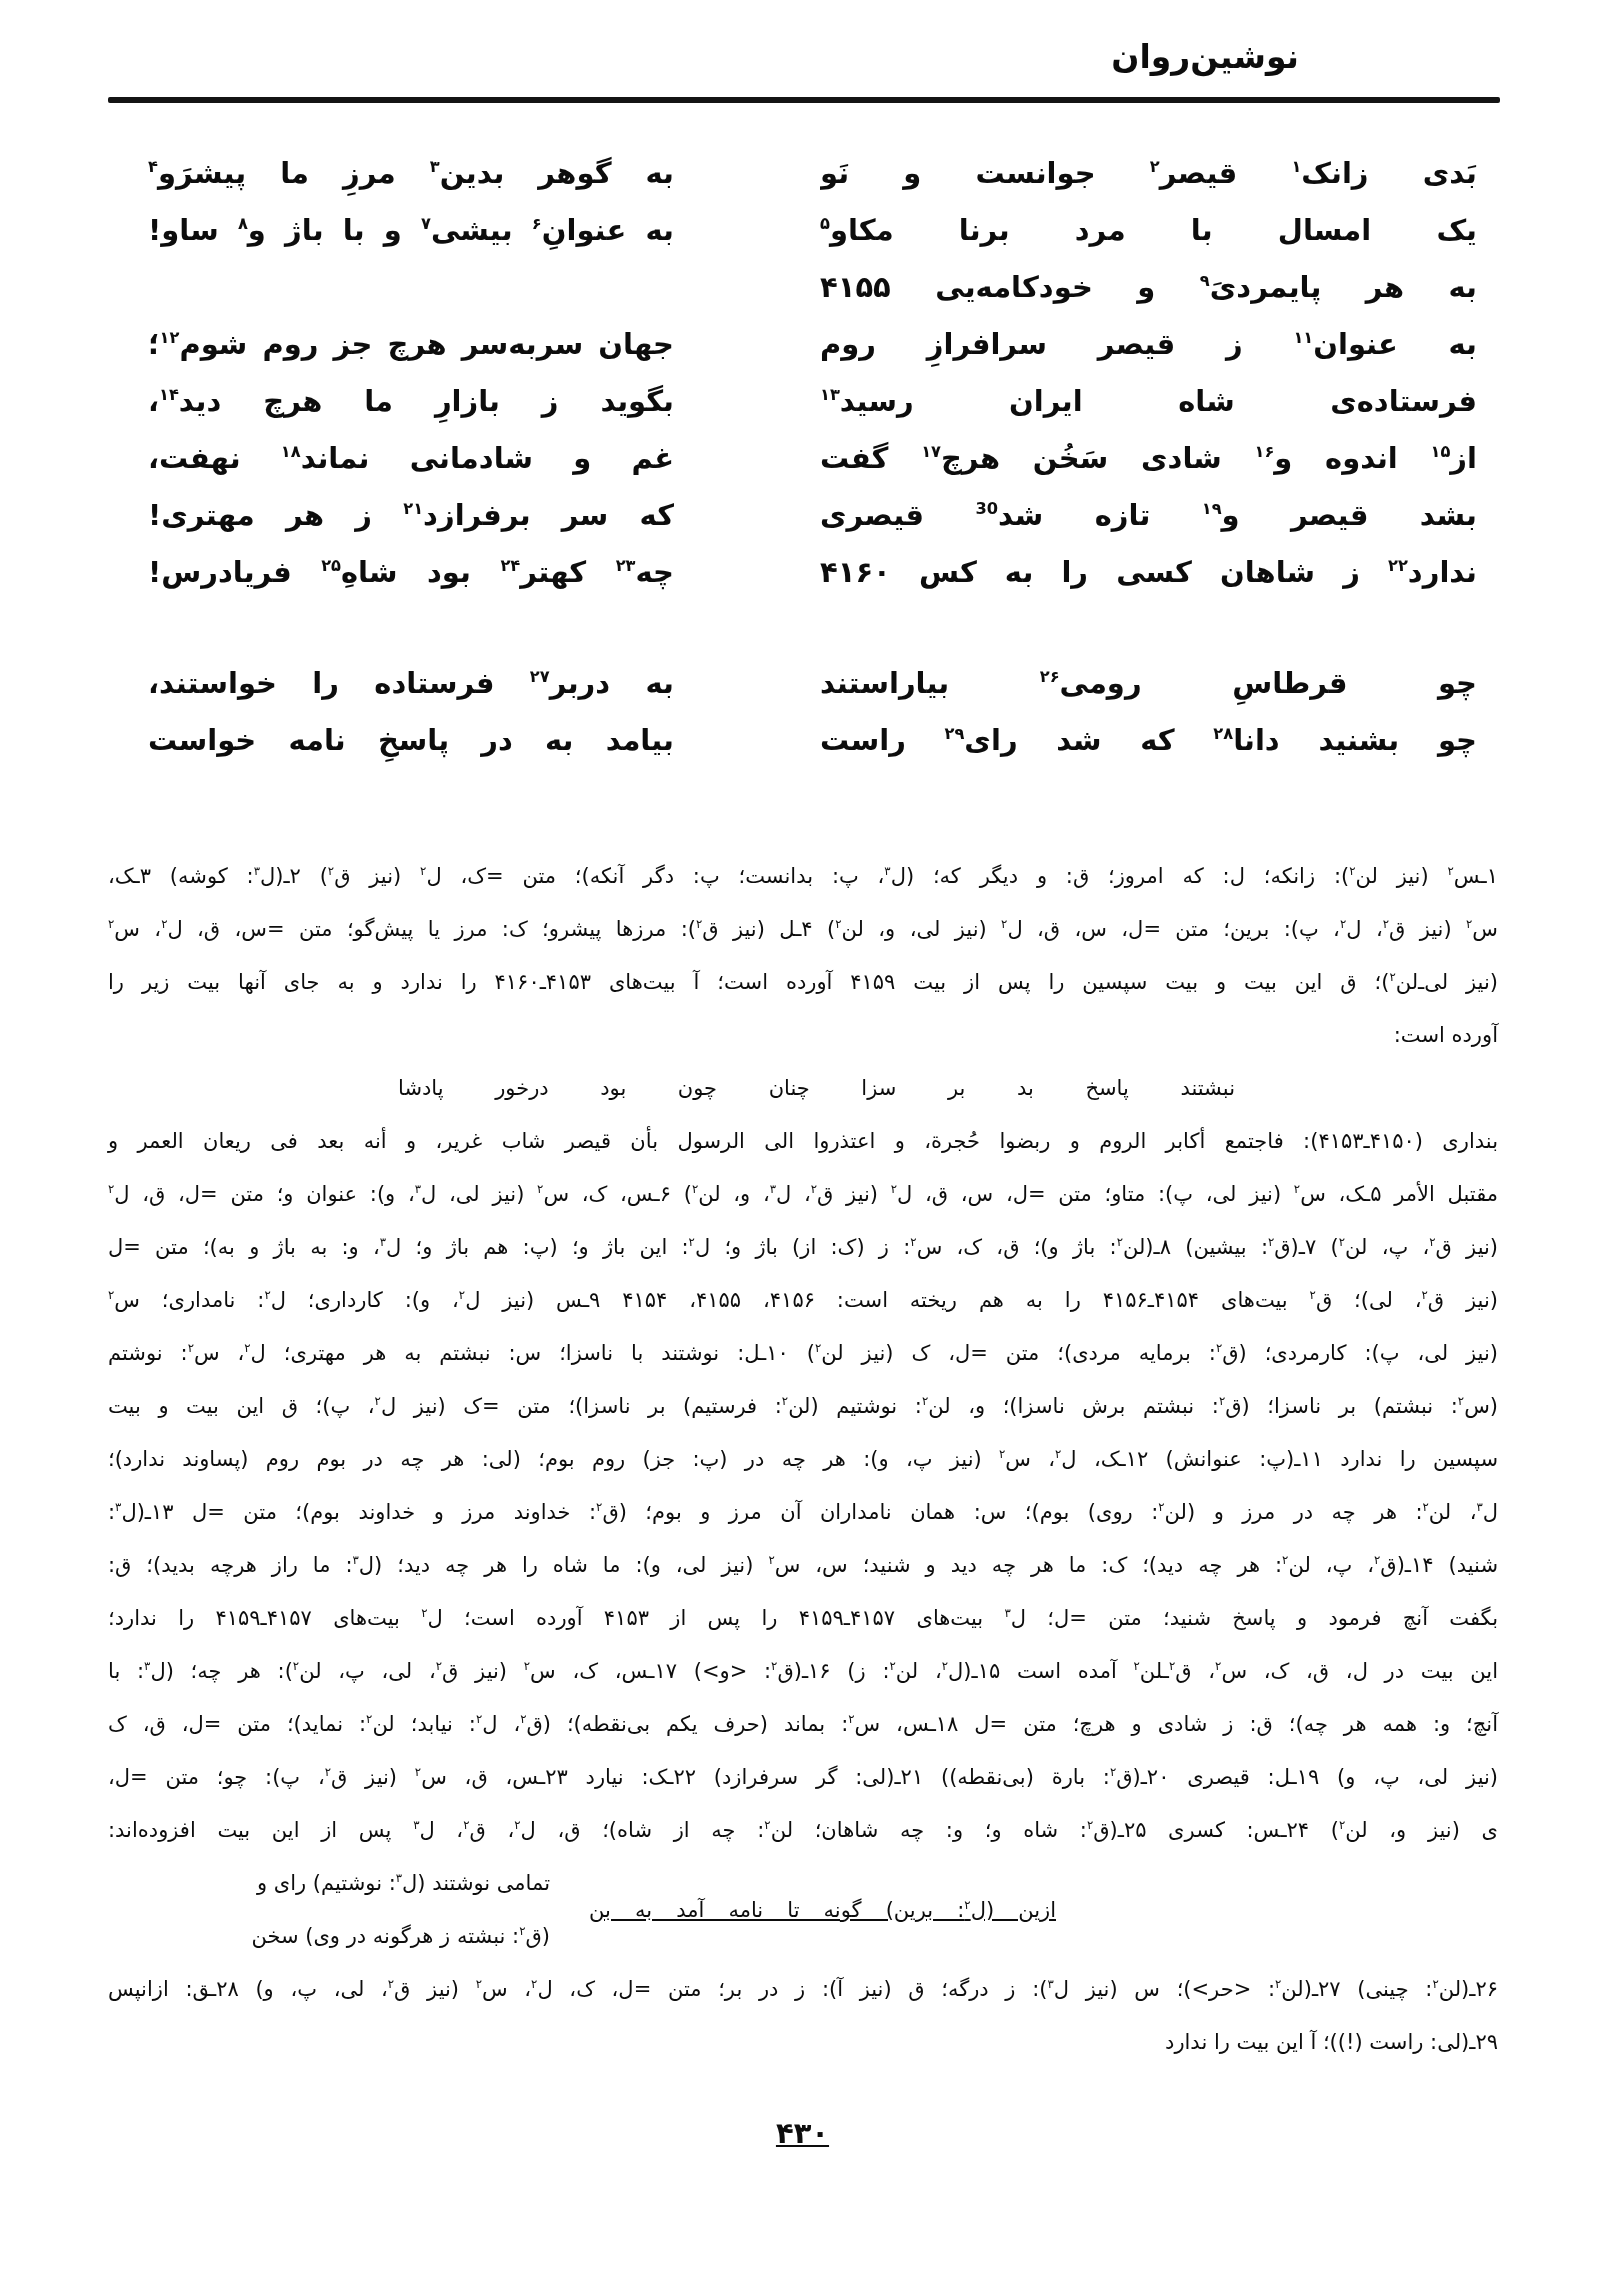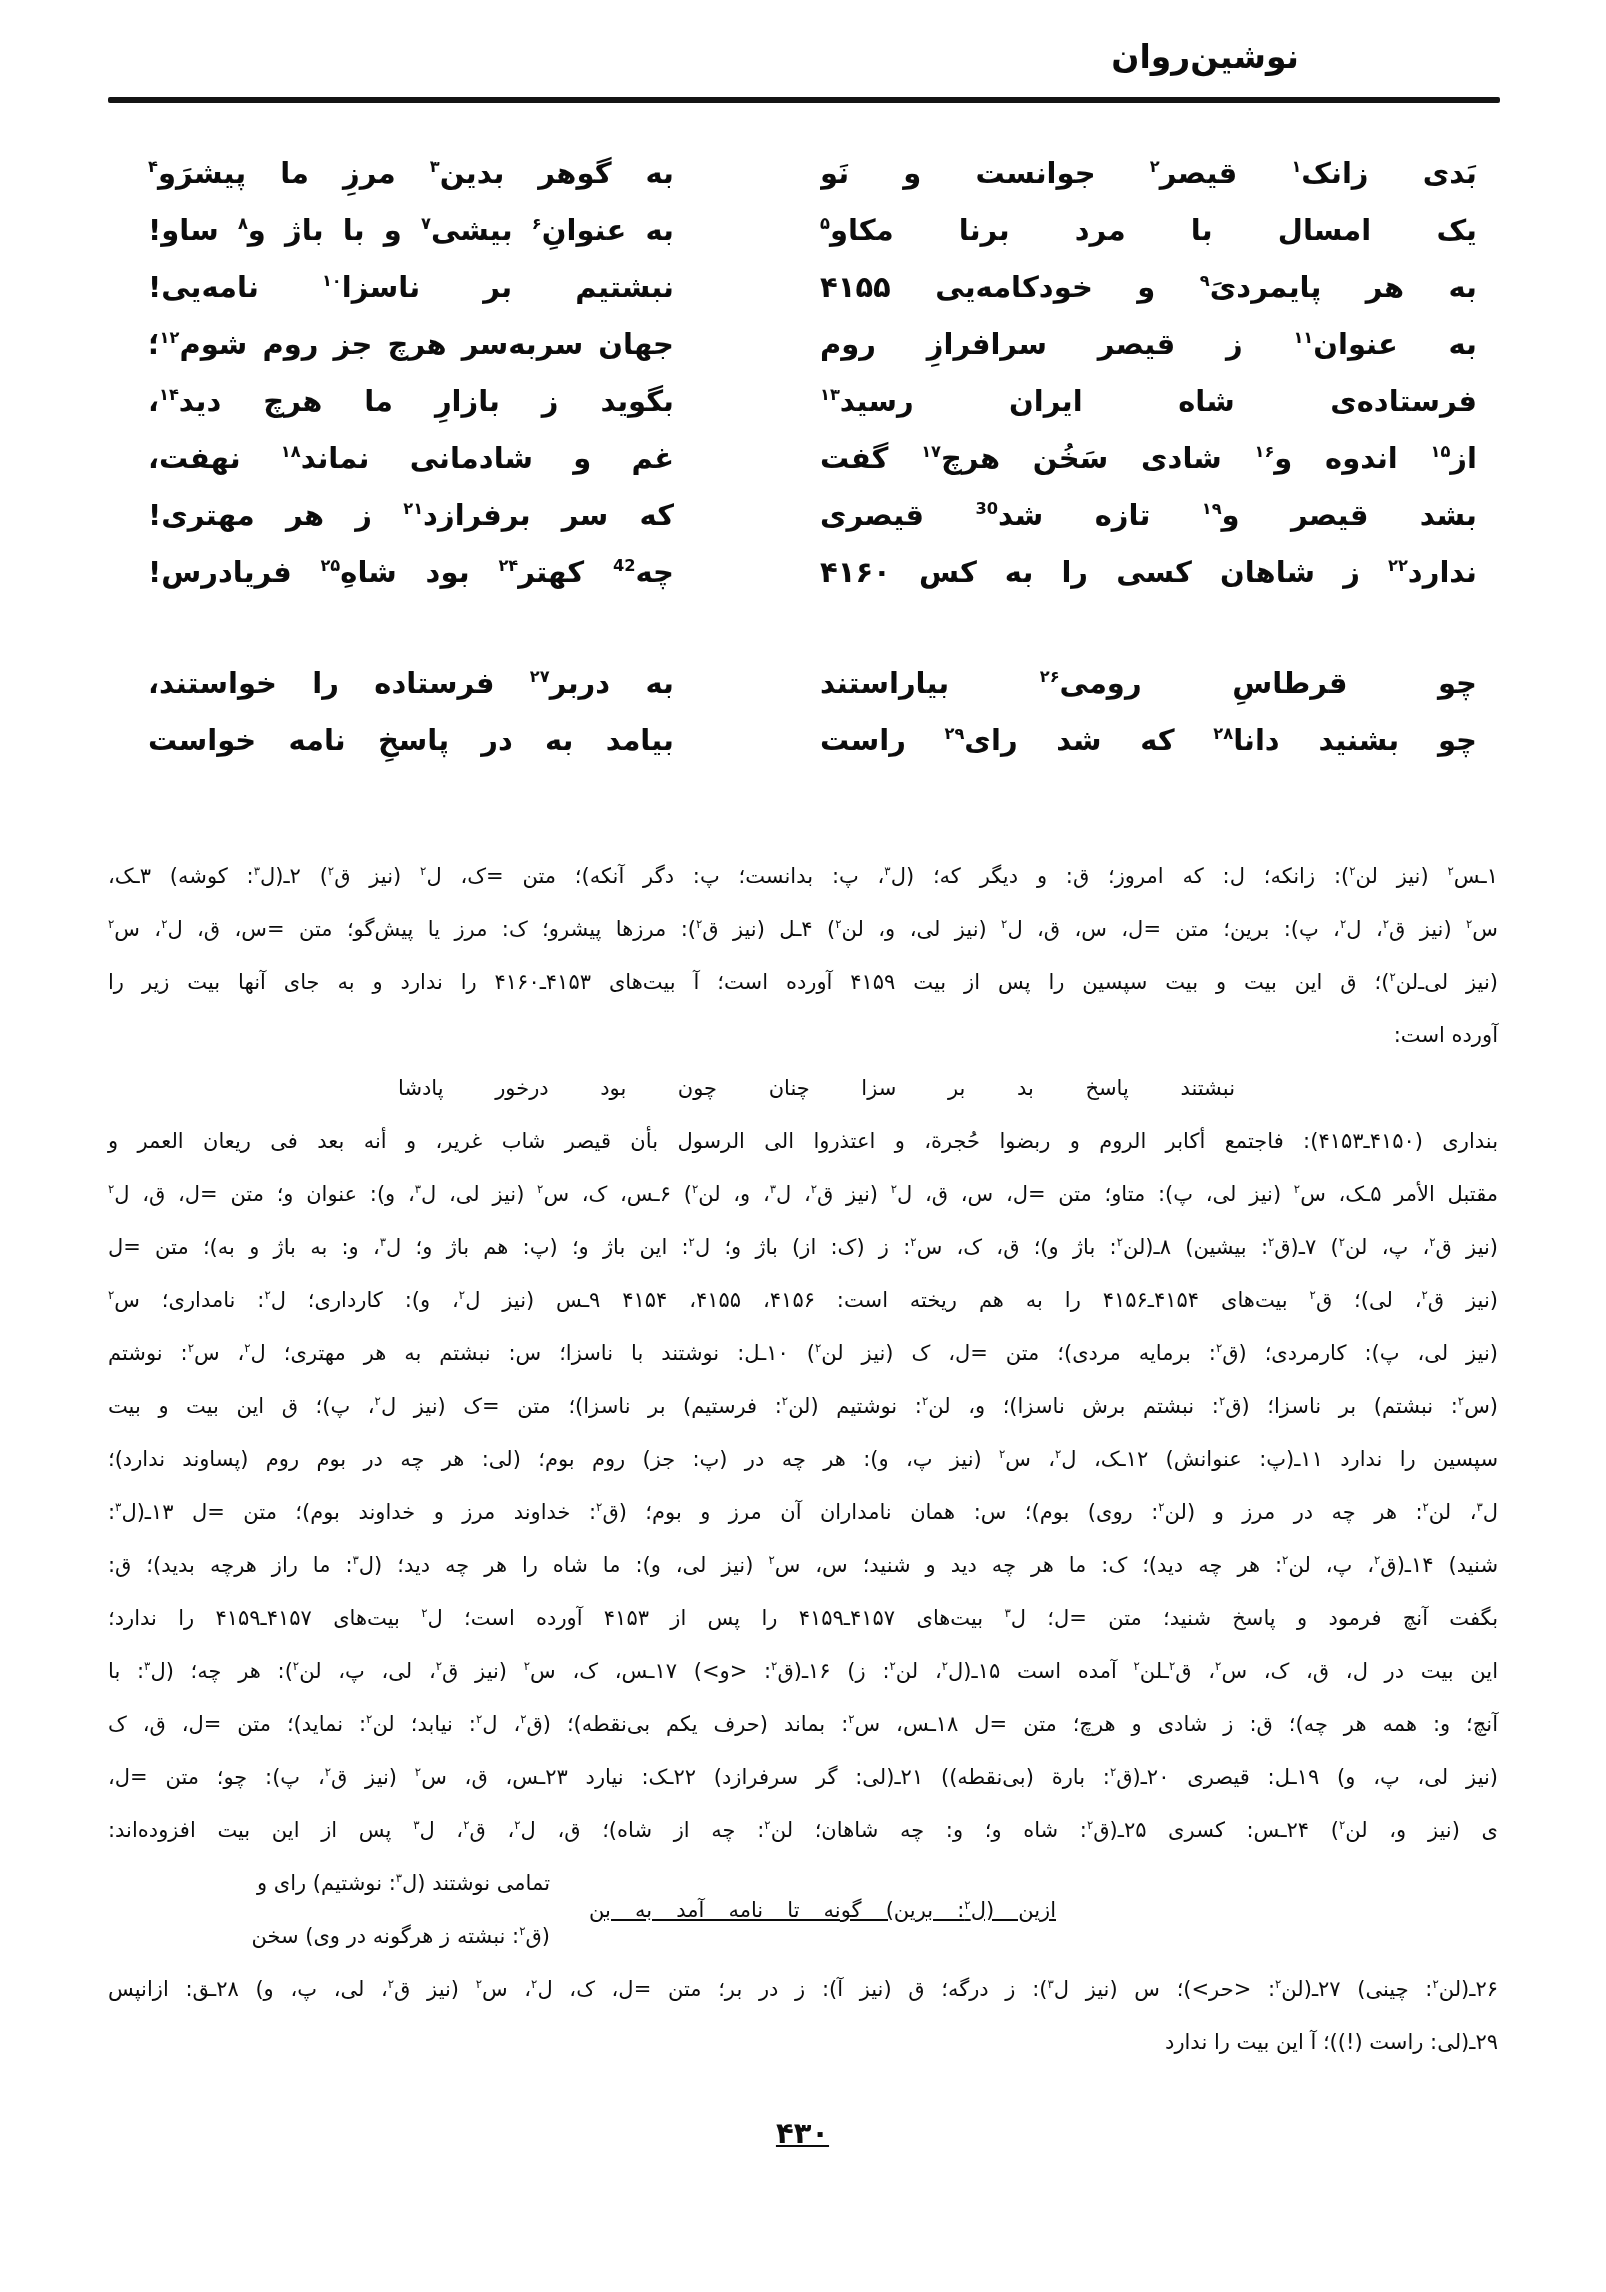--- a/index.html
+++ b/index.html
@@ -84,23 +84,20 @@
         <div class="hemi left">
           <span>به عنوانِ<sup>۶</sup> بیشی<sup>۷</sup> و با باژ و<sup>۸</sup> ساو!</span>
         </div>
       </div>
 
       <div class="couplet">
         <div class="hemi right">
           <span>به هر پایمردیَ<sup>۹</sup> و خودکامه‌یی</span>
           <span class="vnum">۴۱۵۵</span>
         </div>
-        <div class="hemi left">
-          <span>نبشتیم بر ناسزا<sup>۱۰</sup> نامه‌یی!</span>
-        </div>
       </div>
 
       <div class="couplet">
         <div class="hemi right">
           <span>به عنوان<sup>۱۱</sup> ز قیصر سرافرازِ روم</span>
           <span class="vnum"></span>
         </div>
         <div class="hemi left">
           <span>جهان سربه‌سر هرچ جز روم شوم<sup>۱۲</sup>؛</span>
         </div>
@@ -135,21 +132,21 @@
           <span>که سر برفرازد<sup>۲۱</sup> ز هر مهتری!</span>
         </div>
       </div>
 
       <div class="couplet">
         <div class="hemi right">
           <span>ندارد<sup>۲۲</sup> ز شاهان کسی را به کس</span>
           <span class="vnum">۴۱۶۰</span>
         </div>
         <div class="hemi left">
-          <span>چه<sup>42</sup> کهتر<sup>۲۴</sup> بود شاهِ<sup>۲۵</sup> فریادرس!</span>
+          <span>چه<sup>۲۳</sup> کهتر<sup>۲۴</sup> بود شاهِ<sup>۲۵</sup> فریادرس!</span>
         </div>
       </div>
 
       <div class="couplet gap">
         <div class="hemi right">
           <span>چو قرطاسِ رومی<sup>۲۶</sup> بیاراستند</span>
           <span class="vnum"></span>
         </div>
         <div class="hemi left">
           <span>به دربر<sup>۲۷</sup> فرستاده را خواستند،</span>

